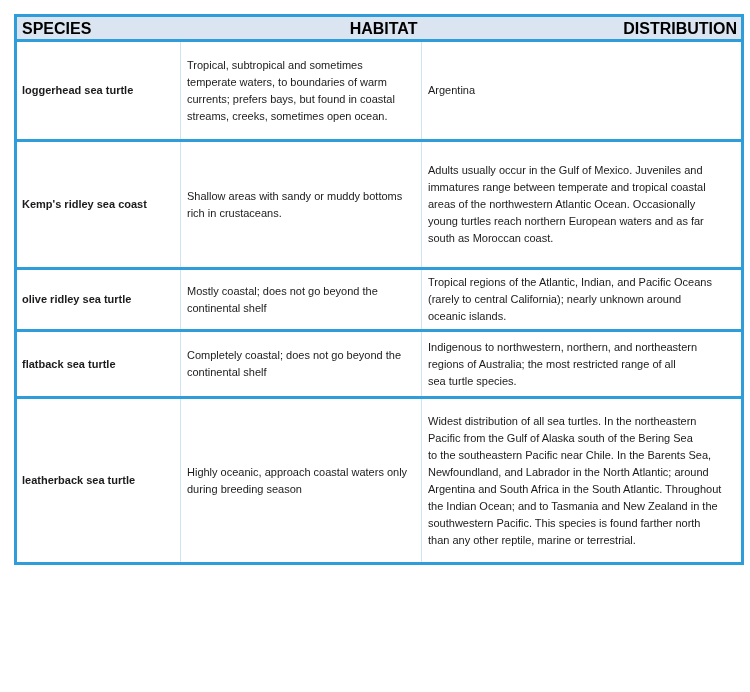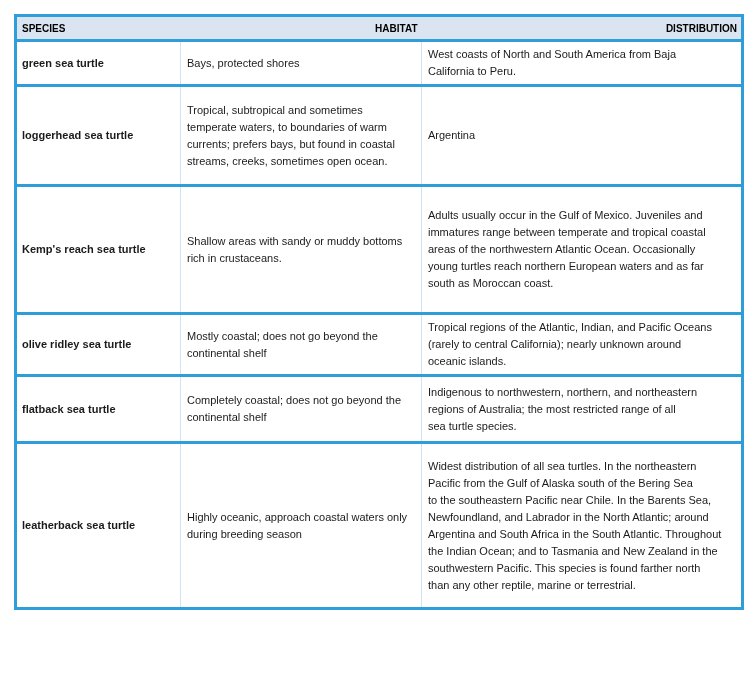--- a/index.html
+++ b/index.html
@@ -38,21 +38,21 @@
     vertical-align: middle;
     text-align: left;
     font-size: 11px;
     line-height: 17px;
     box-sizing: border-box;
     overflow: hidden;
   }
   thead th {
     background: var(--header-fill);
     font-weight: bold;
-    font-size: 10px;
+    font-size: 16px;
     color: #000000;
     padding: 2px 4px 2px 5px;
   }
   thead tr { height: 25px; }
   thead th.h-habitat, thead th.h-dist { padding-left: 6px; text-align: right; }
 
   td { background: #ffffff; padding: 4px 4px 4px 6px; }
   td + td { border-left: 1px solid var(--divider); }
 
   td.species-cell {
@@ -81,36 +81,30 @@
       <col class="c-dist">
     </colgroup>
     <thead>
       <tr>
         <th class="h-species">SPECIES</th>
         <th class="h-habitat">HABITAT</th>
         <th class="h-dist">DISTRIBUTION</th>
       </tr>
     </thead>
     <tbody>
-      <tr class="r0">
-        <td class="species-cell">green sea turtle</td>
-        <td class="wrap">Bays, protected shores</td>
-        <td class="wrap">West coasts of North and South America from Baja
-California to Peru.</td>
-      </tr>
       <tr class="r1">
         <td class="species-cell">loggerhead sea turtle</td>
         <td class="wrap">Tropical, subtropical and sometimes
 temperate waters, to boundaries of warm
 currents; prefers bays, but found in coastal
 streams, creeks, sometimes open ocean.</td>
         <td class="wrap">Argentina</td>
       </tr>
       <tr class="r2">
-        <td class="species-cell">Kemp's reach sea turtle</td>
+        <td class="species-cell">Kemp's ridley sea coast</td>
         <td class="wrap">Shallow areas with sandy or muddy bottoms
 rich in crustaceans.</td>
         <td class="wrap">Adults usually occur in the Gulf of Mexico. Juveniles and
 immatures range between temperate and tropical coastal
 areas of the northwestern Atlantic Ocean. Occasionally
 young turtles reach northern European  waters and as far
 south as Moroccan coast.</td>
       </tr>
       <tr class="r3">
         <td class="species-cell">olive ridley sea turtle</td>

